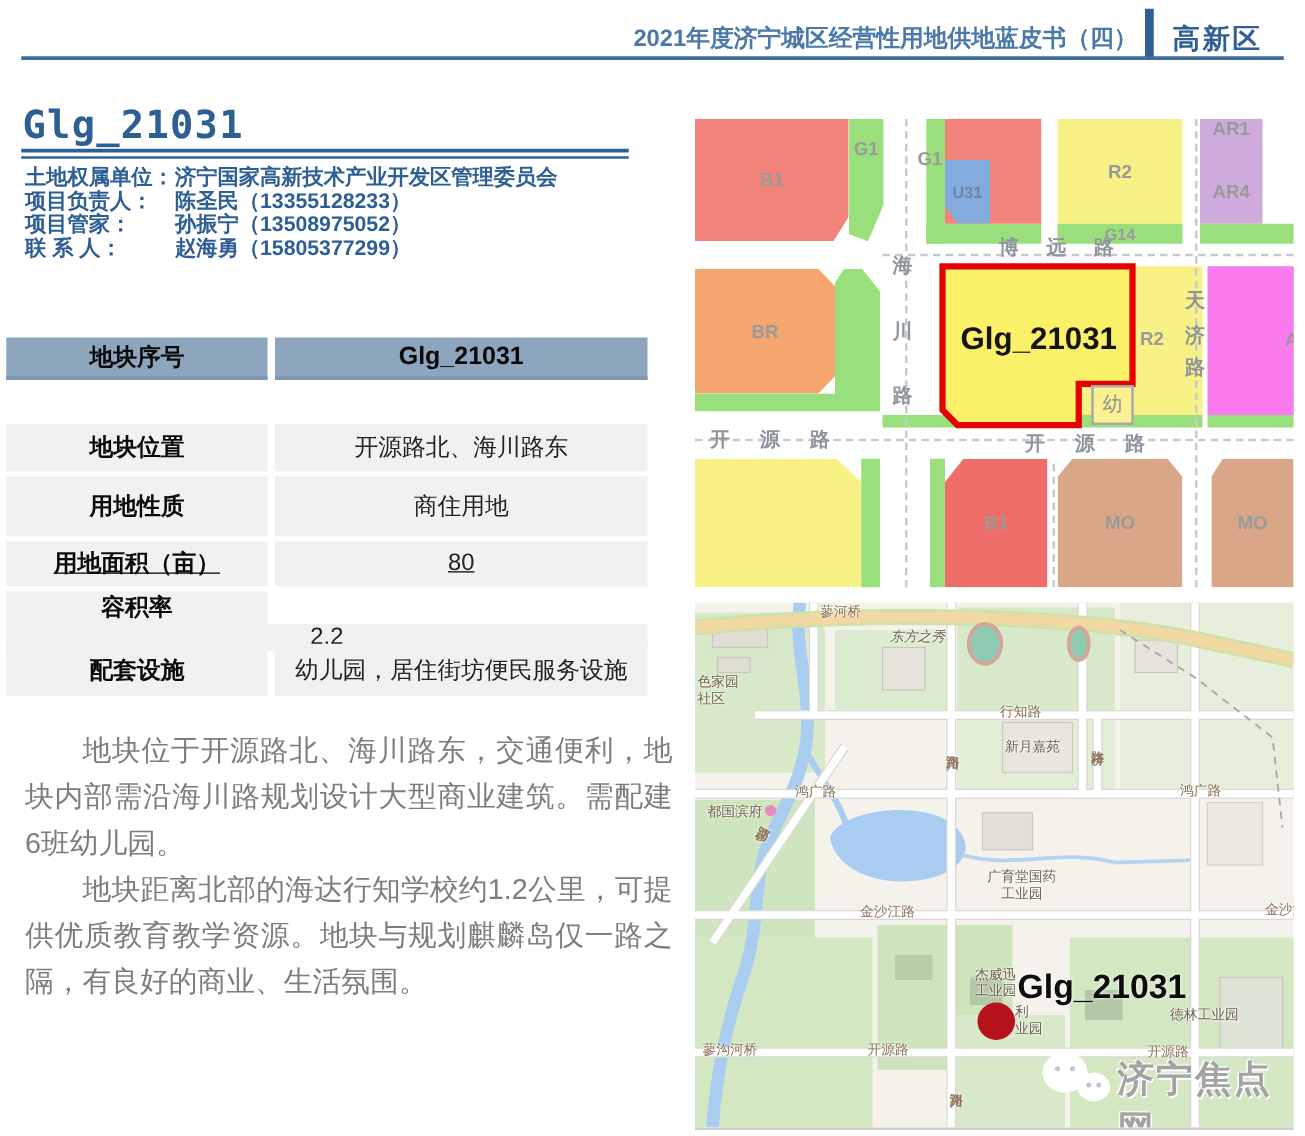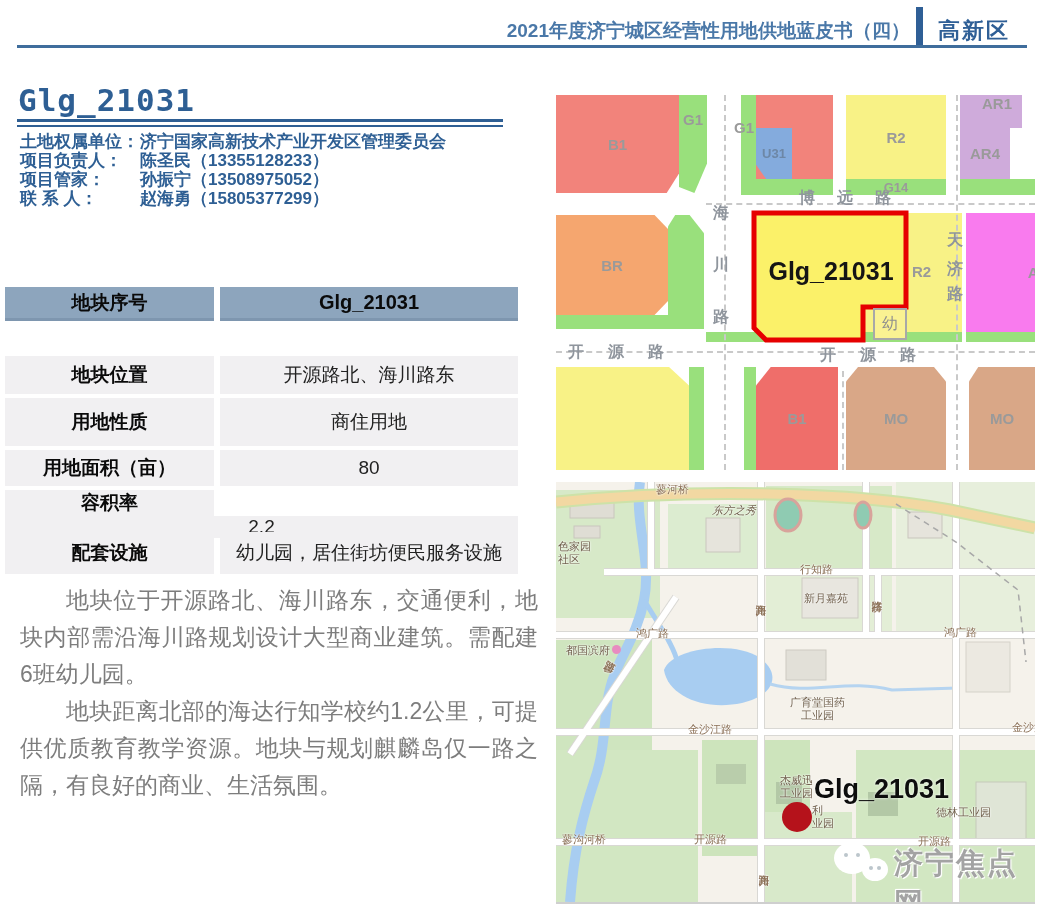--- a/index.html
+++ b/index.html
@@ -12,21 +12,21 @@
   .header-rule{position:absolute;left:17px;top:45px;width:1010px;height:3px;background:#3f6d9c;}
   
   .parcel-title{position:absolute;left:18px;top:82px;font-size:31px;font-weight:bold;color:#2e5f94;
                 font-family:"DejaVu Sans Mono",monospace;letter-spacing:1px;}
   .title-underline{position:absolute;left:17px;top:119px;width:486px;height:3px;
                    border-top:3px solid #2e5f94;border-bottom:2px solid #2e5f94;}
   .contacts{position:absolute;left:20px;top:132px;font-size:17px;font-weight:bold;color:#2e5f94;line-height:19px;}
   .contact-row{white-space:nowrap;}
   .contact-label{display:inline-block;width:120px;}
   
-  .info-table{position:absolute;left:5px;top:287px;width:513px;}
+  .info-table{position:absolute;left:5px;top:270px;width:513px;}
   .t-row{display:flex;margin-bottom:4px;}
   .t-label{width:209px;margin-right:6px;display:flex;align-items:center;justify-content:center;
            font-weight:bold;font-size:19px;color:#0a0a0a;background:#f1f0f2;}
   .t-value{flex:1;display:flex;align-items:center;justify-content:center;font-size:19px;color:#222;background:#f1f0f2;}
   .t-head .t-label,.t-head .t-value{background:#8da5bd;border-bottom:3px solid #7e96af;}
   .t-head .t-value{font-weight:bold;font-size:20px;color:#0a0a0a;}
   
   .desc{position:absolute;left:20px;top:582px;width:518px;font-size:23px;color:#7d7d7d;
         line-height:37px;text-align:justify;}
   .desc p{margin:0;text-indent:2em;}
@@ -97,21 +97,21 @@
       <div class="t-value">Glg_21031</div>
     </div>
     <div class="t-row" style="height:38px;margin-top:35px;">
       <div class="t-label">地块位置</div>
       <div class="t-value">开源路北、海川路东</div>
     </div>
     <div class="t-row" style="height:48px;">
       <div class="t-label">用地性质</div>
       <div class="t-value">商住用地</div>
     </div>
-    <div class="t-row" style="height:36px;">
+    <div class="t-row" style="height:36px;text-decoration:underline;">
       <div class="t-label">用地面积（亩）</div>
       <div class="t-value">80</div>
     </div>
     <div class="t-row" style="height:38px;flex-direction:column;">
       <div class="t-label">容积率</div>
       <div class="t-value">2.2</div>
     </div>
     <div class="t-row" style="height:42px;">
       <div class="t-label">配套设施</div>
       <div class="t-value">幼儿园，居住街坊便民服务设施</div>
@@ -137,21 +137,21 @@
     <div class="zb" style="left:200px;top:0;width:77px;height:84px;background:#f2837b;"></div>
     <div class="zb" style="left:200px;top:33px;width:36px;height:51px;background:#84abdd;clip-path:polygon(0 0,100% 0,100% 100%,28% 100%,0 72%);font-size:13px;color:#6d87a6;">
         <span>U31</span>
       </div>
     <div class="zb" style="left:290px;top:0;width:100px;height:84px;background:#f8f286;">
         <span>R2</span>
       </div>
     <div class="zb" style="left:290px;top:84px;width:100px;height:16px;background:#99e07c;font-size:13px;">
         <span>G14</span>
       </div>
-    <div class="zb" style="left:404px;top:0;width:50px;height:33px;background:#cfabdb;align-items:flex-start;padding-left:12px;">
+    <div class="zb" style="left:404px;top:0;width:50px;height:33px;background:#cfabdb;align-items:flex-start;">
         <span>AR1</span>
       </div>
     <div class="zb" style="left:404px;top:33px;width:50px;height:51px;background:#cfabdb;">
         <span>AR4</span>
       </div>
     <div class="zb" style="left:404px;top:84px;width:75px;height:16px;background:#99e07c;"></div>
 
     <div class="zb" style="left:0;top:120px;width:112px;height:100px;background:#f5a66f;clip-path:polygon(0 0,88% 0,100% 14%,100% 86%,88% 100%,0 100%);">
         <span>BR</span>
       </div>

